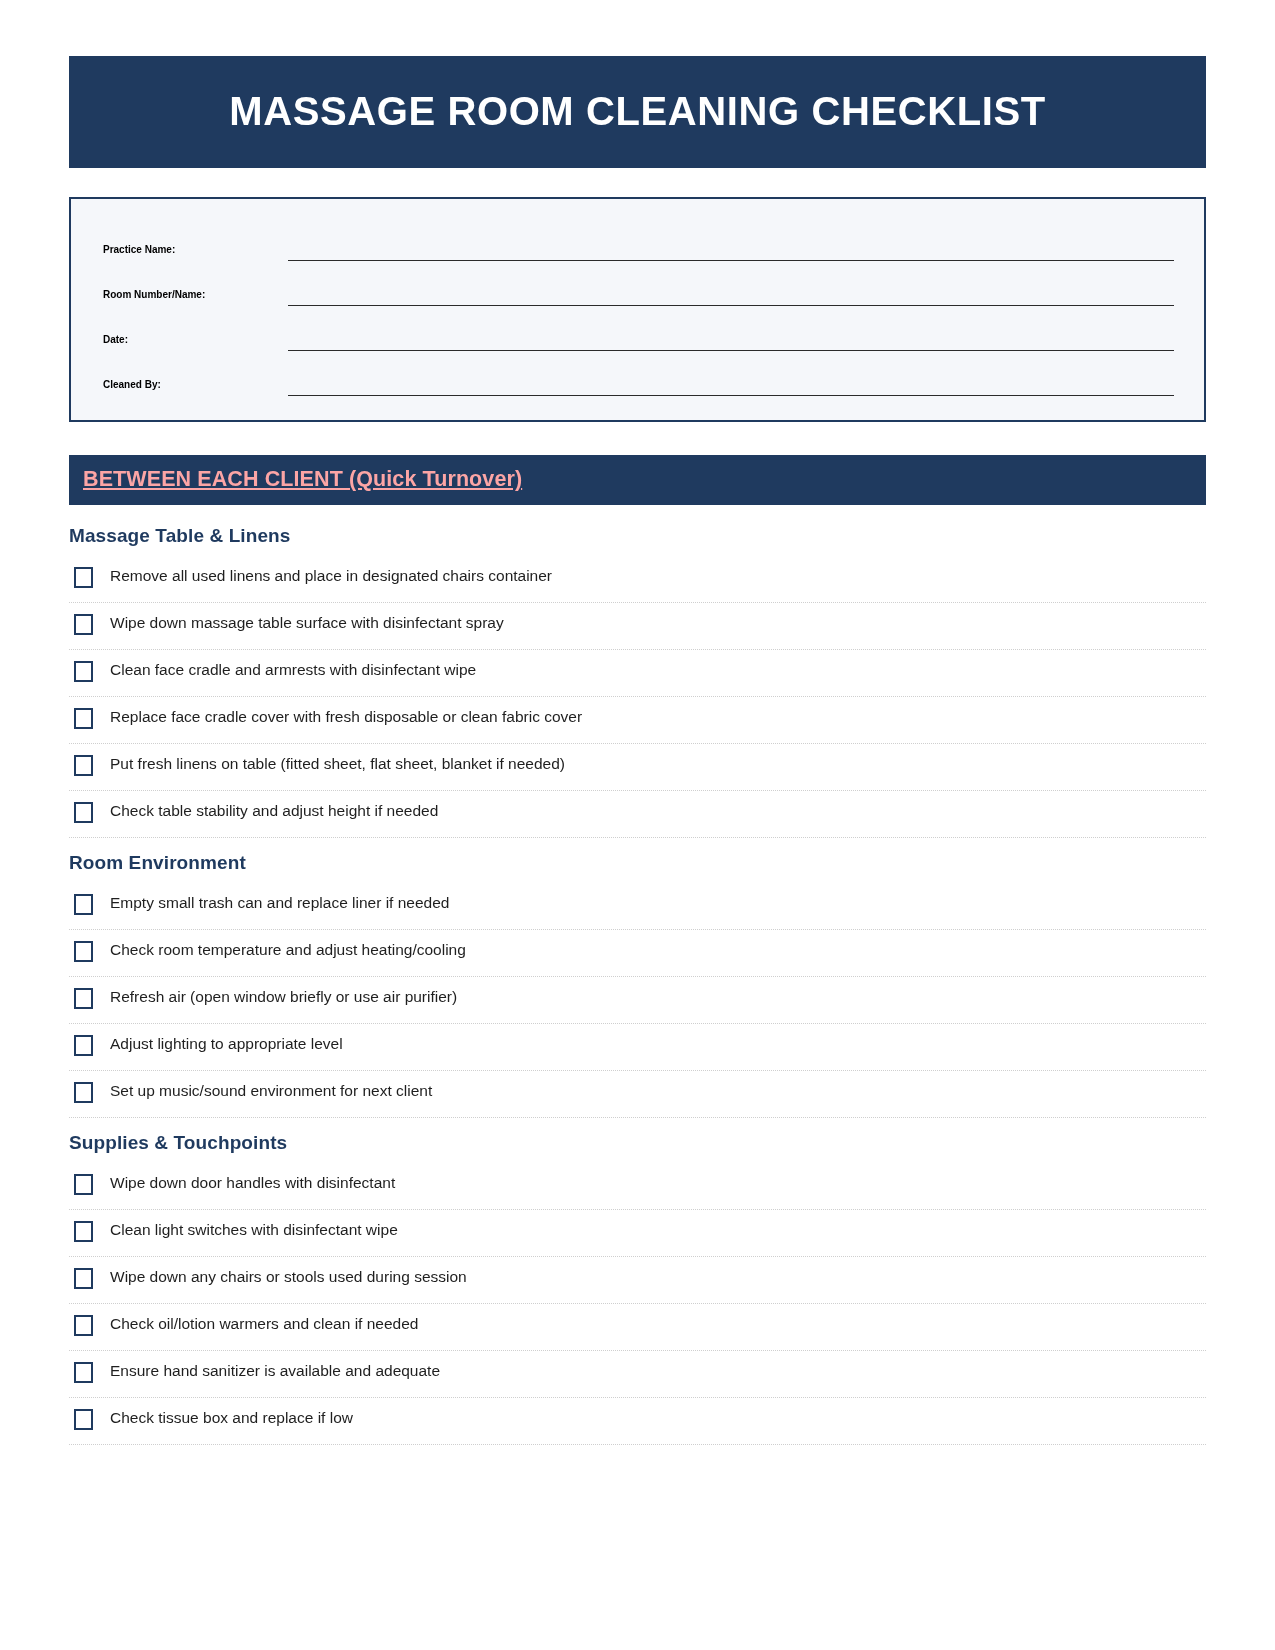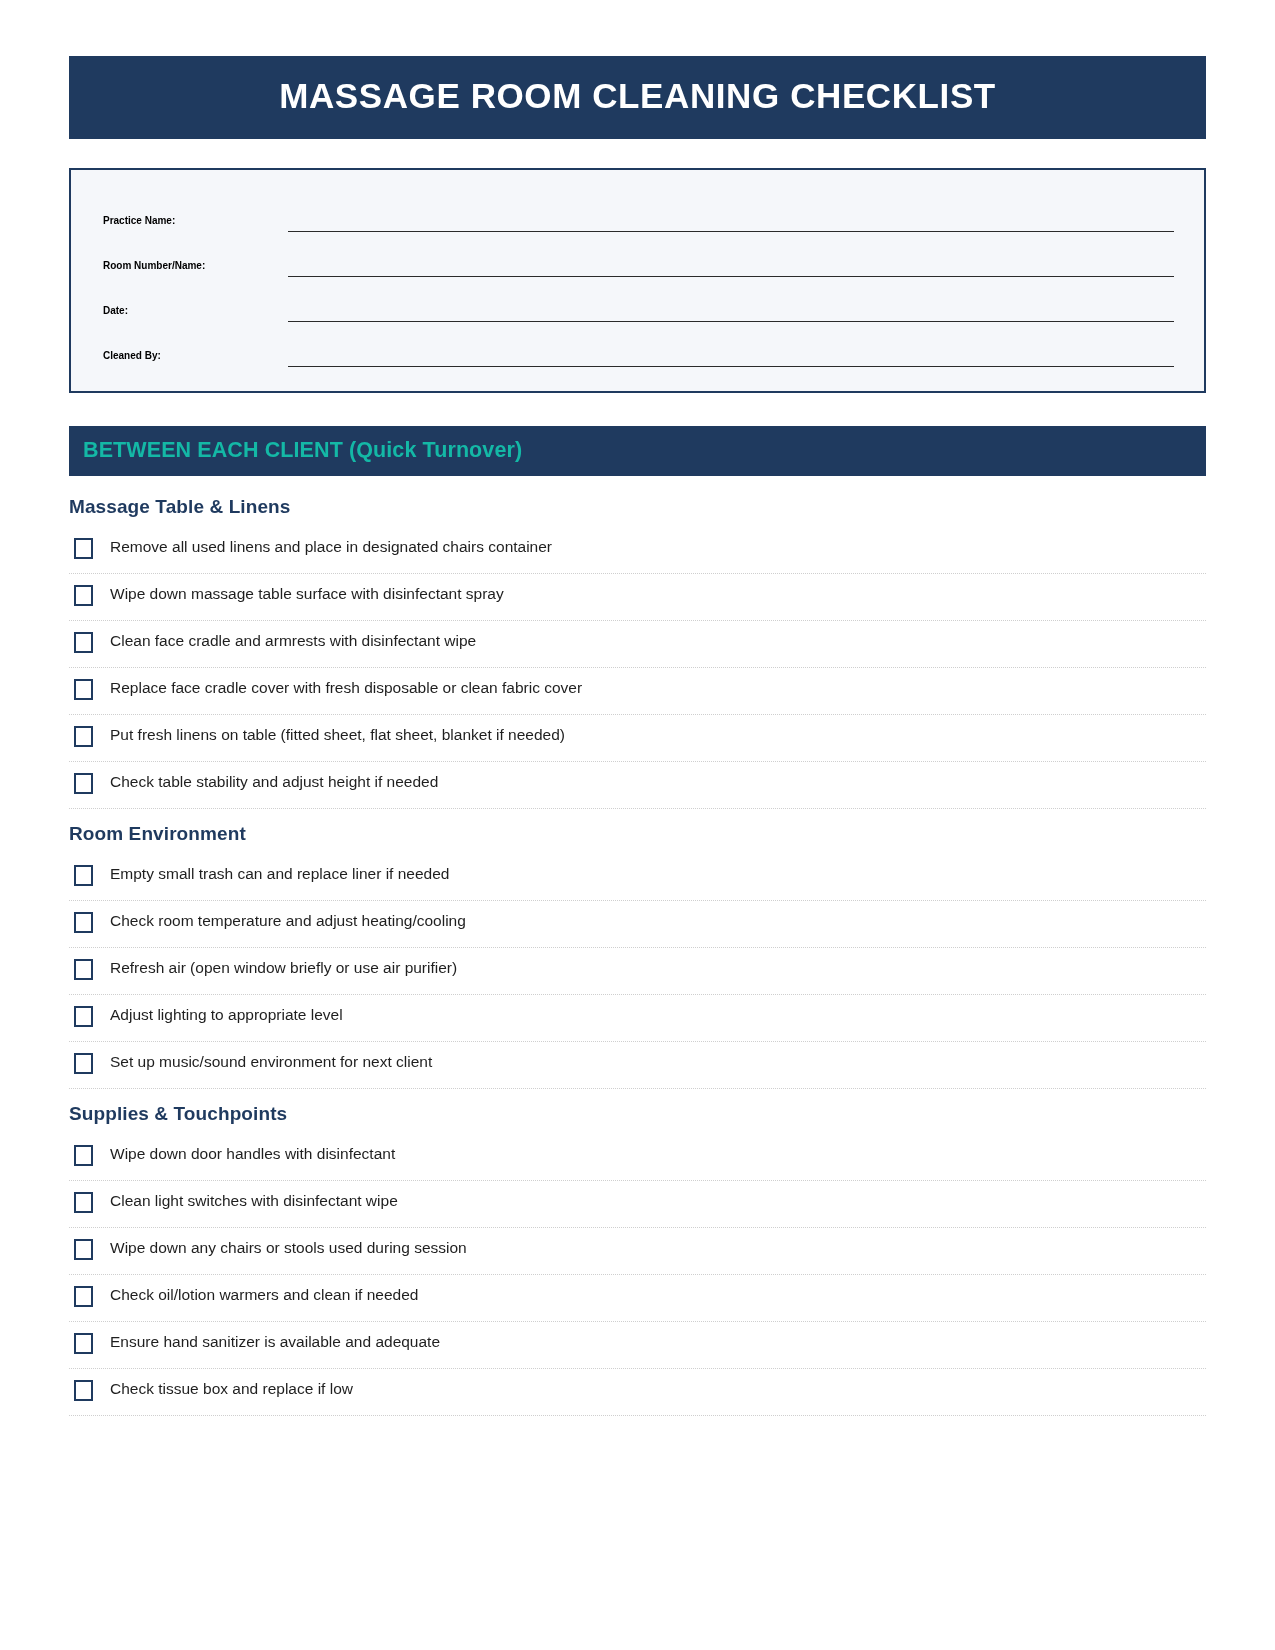--- a/index.html
+++ b/index.html
@@ -26,22 +26,22 @@
 
   
   .title-bar {
     background: #1f3a5f;
     color: #ffffff;
     text-align: center;
     padding: 22px 10px 24px 10px;
     margin: 0 0 29px 0;
   }
   .title-bar h1 {
-    margin: 0;
-    font-size: 35px;
+    margin: 12px;
+    font-size: 40px;
     font-weight: bold;
     letter-spacing: 0.6px;
     line-height: 1.05;
   }
 
   
   .info-box {
     border: 2px solid #1f3a5f;
     background: #f5f7fa;
     padding: 22px 30px 22px 32px;
@@ -66,23 +66,24 @@
   }
   .info-line {
     flex: 1 1 auto;
     border-bottom: 1.6px solid #2b2b2b;
     height: 26px;
   }
 
   
   .section-bar {
     background: #1f3a5f;
-    color: #14b8a6;
+    color: #fca5a5;
     padding: 12px 0 13px 14px;
     margin-bottom: 20px;
+    text-decoration: underline;
   }
   .section-bar h2 {
     margin: 0;
     font-size: 21.5px;
     font-weight: bold;
     letter-spacing: 0.1px;
   }
 
   
   .group { margin-bottom: 8px; }

